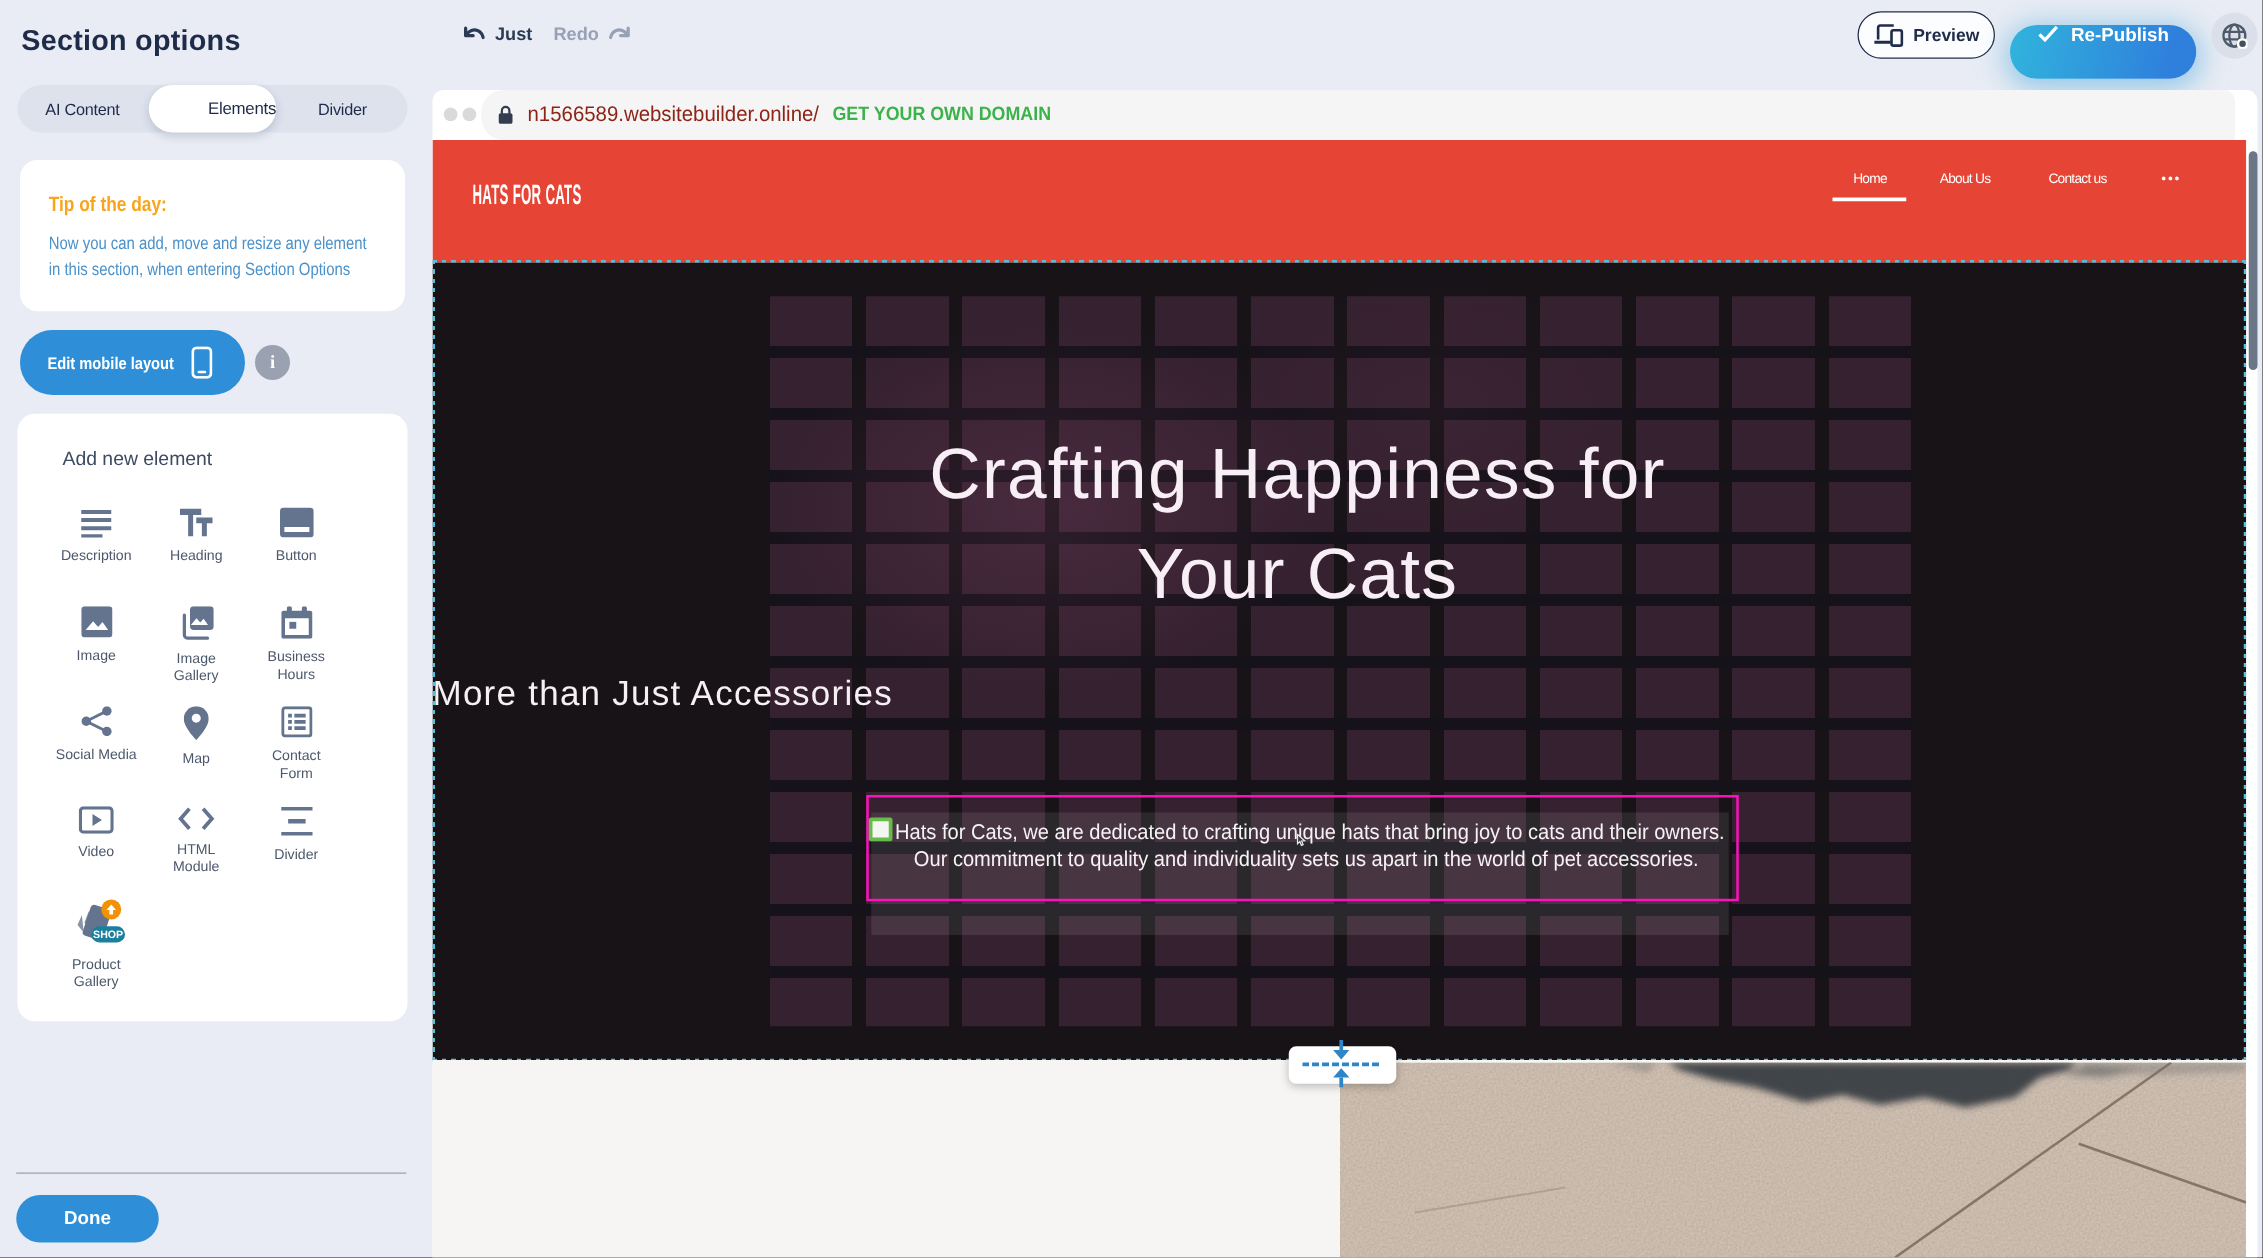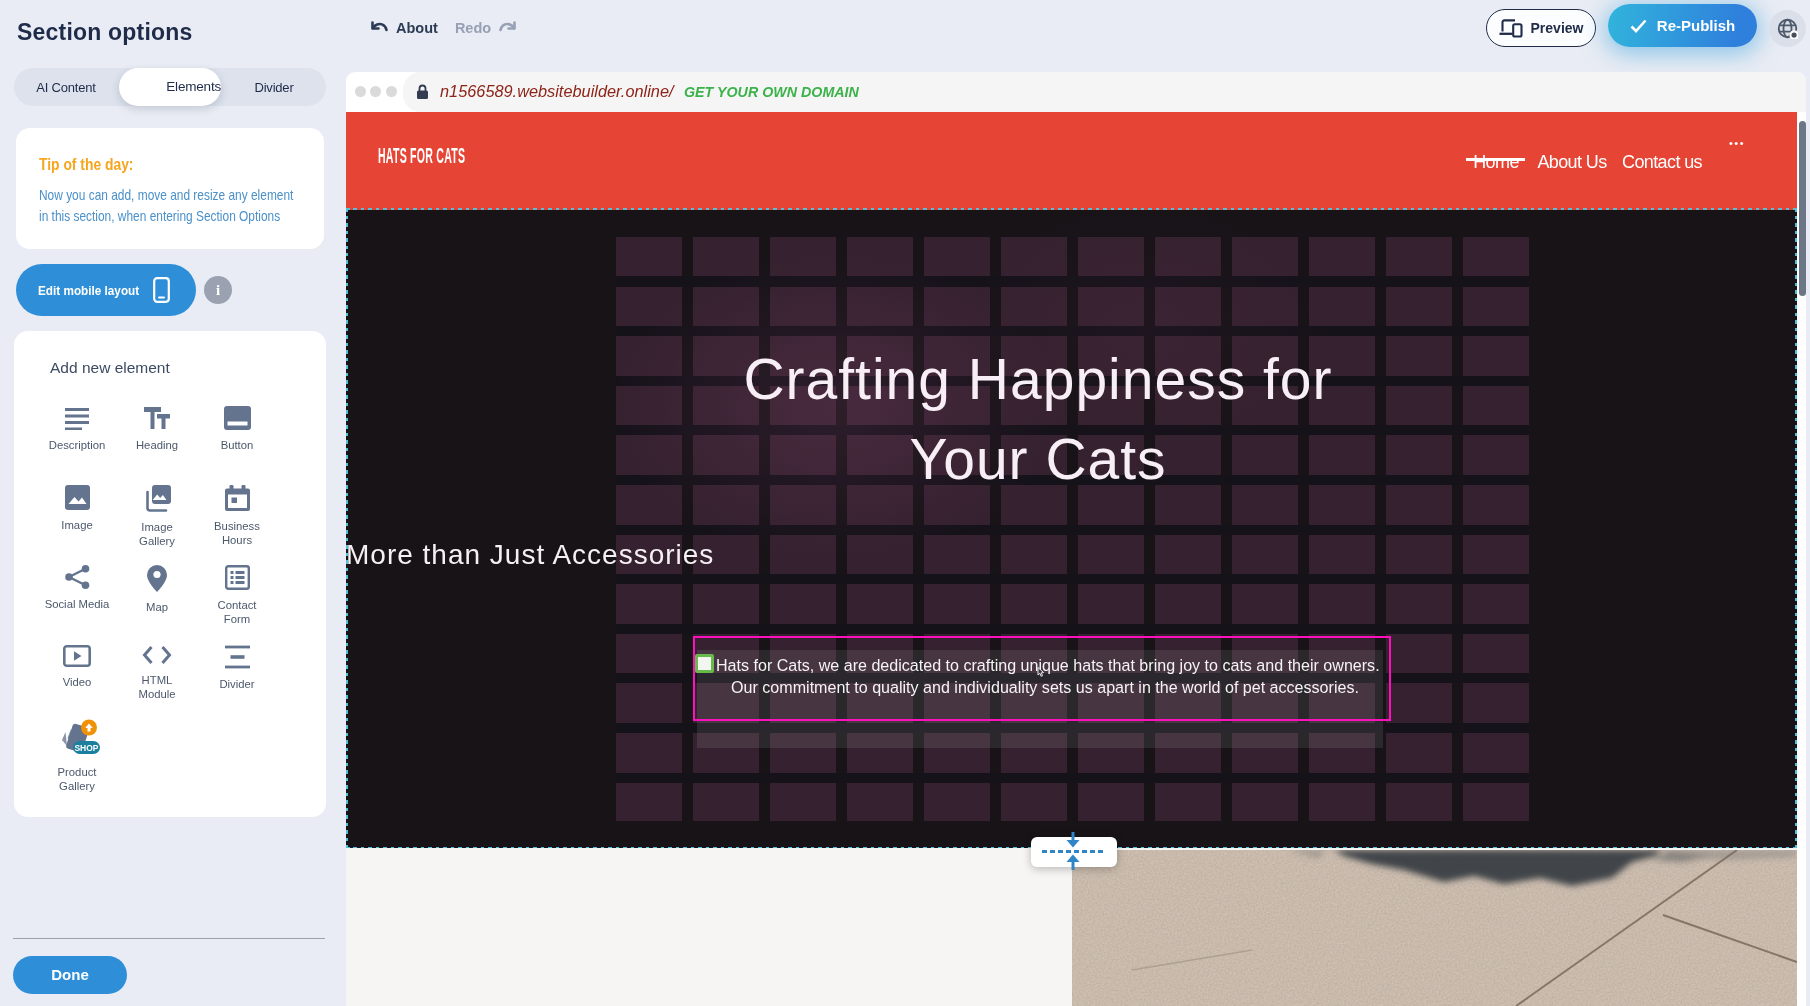--- a/index.html
+++ b/index.html
@@ -6,21 +6,21 @@
   html,body { width:1810px; height:1006px; overflow:hidden; }
   body { font-family:"Liberation Sans", sans-serif; background:#e9ecf4; position:relative; }
   .abs { position:absolute; }
 
   
   #title { left:17px; top:19px; font-size:23px; font-weight:bold; color:#1e2b49; letter-spacing:.2px; }
   #undoredo { left:370px; top:20px; display:flex; align-items:center; color:#2c3b55; }
   #undoredo .lbl { font-size:14.5px; font-weight:bold; margin-left:7px; }
   #redo { color:#97a0b4; margin-left:31px; }
   #btn-preview { left:1486px; top:9px; width:110px; height:38px; background:#fcfdfe; border:1.7px solid #202c49; border-radius:19px; display:flex; align-items:center; justify-content:center; color:#202c49; font-size:14px; font-weight:bold; gap:8px; }
-  #btn-republish { left:1608px; top:4px; width:149px; height:43px; border-radius:22px; background:linear-gradient(100deg,#31b4dc 0%,#2f80dc 85%); box-shadow:0 4px 22px 4px rgba(73,169,222,.55); display:flex; align-items:center; justify-content:center; color:#fff; font-size:15px; font-weight:bold; gap:10px; }
+  #btn-republish { left:1608px; top:20px; width:149px; height:43px; border-radius:22px; background:linear-gradient(100deg,#31b4dc 0%,#2f80dc 85%); box-shadow:0 4px 22px 4px rgba(73,169,222,.55); display:flex; justify-content:center; color:#fff; font-size:15px; font-weight:bold; gap:10px; }
   #globe { left:1769px; top:10px; width:37px; height:37px; border-radius:50%; background:#dbdfe9; display:flex; align-items:center; justify-content:center; }
 
   
   #tabs { left:14px; top:68px; width:312px; height:38px; background:#dde2ed; border-radius:19px; display:flex; align-items:center; font-size:13px; letter-spacing:-.2px; font-weight:normal; color:#1e2b49; }
   #tabs .tab { flex:1; text-align:center; }
   #tab-active { position:absolute; left:105px; top:0; width:102px; height:38px; background:#fff; border-radius:19px; box-shadow:0 3px 8px rgba(30,43,73,.18); line-height:38px; text-align:right; font-size:13.5px; }
   #tipcard { left:16px; top:128px; width:308px; height:121px; background:#fff; border-radius:14px; padding:27px 23px 0; }
   #tipcard h3 { color:#f6a51d; font-size:16.5px; margin-bottom:11px; transform:scaleX(.84); transform-origin:0 50%; }
   #tipcard p { color:#4a90c9; font-size:14.2px; line-height:20.5px; white-space:nowrap; transform:scaleX(.84); transform-origin:0 0; }
   #btn-mobile { left:16px; top:264px; width:180px; height:52px; background:#2e8fd8; border-radius:26px; display:flex; align-items:center; color:#fff; font-size:13.5px; font-weight:bold; padding-left:22px; gap:13px; }
@@ -28,29 +28,29 @@
   #elcard { left:14px; top:331px; width:312px; height:486px; background:#fff; border-radius:14px; }
 
   .el { position:absolute; width:80px; text-align:center; color:#4c586c; font-size:11.3px; line-height:13.5px; }
   .el svg { display:block; margin:0 auto 9px; }
   #divline { left:13px; top:938px; width:312px; height:1px; background:#9aa0ae; }
   #btn-done { left:13px; top:956px; width:114px; height:38px; background:#2e8fd8; border-radius:19px; color:#fff; font-size:15px; font-weight:bold; text-align:center; line-height:38px; }
 
   
   #preview { left:346px; top:72px; width:1460px; height:934px; background:#fff; border-radius:9px 9px 0 0; }
   .dot { position:absolute; top:14px; width:11px; height:11px; border-radius:50%; background:#dadada; }
-  #urlfield { position:absolute; left:57px; top:0px; width:1403px; height:40px; background:#f5f5f5; border-radius:18px 9px 0 18px; display:flex; align-items:center;font-style:italic; }
+  #urlfield { position:absolute; left:39px; top:0px; width:1403px; height:40px; background:#f5f5f5; border-radius:18px 9px 0 18px; display:flex; align-items:center; }
   #urltext { color:#8e2418; font-size:17px; margin-left:11px; transform:scaleX(.96); transform-origin:0 50%; }
   #domaintext { color:#3cb24a; font-size:15.5px; font-weight:bold; margin-left:1px; transform:scaleX(.92); transform-origin:0 50%; }
 
   
   #site { position:absolute; left:0; top:40px; width:1451px; height:894px; overflow:hidden; }
   #sitehead { position:absolute; left:0; top:0; width:100%; height:98px; background:#e64434; }
   #logo { position:absolute; left:32px; top:31px; color:#fff; font-size:22.5px; font-weight:bold; transform:scaleX(.47); transform-origin:0 0; letter-spacing:.5px; white-space:nowrap; }
-  #nav span { position:absolute; top:40px; transform:translateX(-50%); color:#fff; font-size:18px; letter-spacing:-.6px; }
+  #nav span { position:absolute; top:25px; transform:translateX(-50%); color:#fff; font-size:11px; letter-spacing:-.6px; }
   #navline { position:absolute; left:1120px; top:46px; width:59px; height:3px; background:#fff; }
   #hero { position:absolute; left:0; top:98px; width:1451px; height:638px; background:#171317; }
   #herogrid { position:absolute; left:270px; top:27px; width:913px; height:584px;
       background-image:
         repeating-linear-gradient(180deg, transparent 0 39.5px, #16121a 39.5px 49.6px),
         repeating-linear-gradient(90deg, #35212f 0 66px, transparent 66px 77px);
   }
   #heroglow { position:absolute; left:0; top:0; width:100%; height:100%;
       background:radial-gradient(320px 220px at 490px 195px, rgba(205,105,165,.13), transparent 70%),
                  radial-gradient(260px 180px at 800px 120px, rgba(140,70,110,.07), transparent 70%); }
@@ -74,21 +74,21 @@
       background:repeating-linear-gradient(90deg,#2e86c8 0 5px, transparent 5px 8px); }
 </style>
 </head>
 <body>
 <div class="abs" id="title">Section options</div>
 <div class="abs" id="undoredo">
   <svg width="19" height="16" viewBox="0 0 19 16">
       <path d="M2.5 2.5 L2.5 8.5 L8.5 8.5" fill="none" stroke="#2c3b55" stroke-width="2.6" stroke-linecap="round" stroke-linejoin="round"></path>
       <path d="M3 8 C5 4.5 9 3.2 12 4.4 C14.5 5.4 16 7.5 16.5 10" fill="none" stroke="#2c3b55" stroke-width="2.6" stroke-linecap="round"></path>
     </svg>
-  <span class="lbl">About</span>
+  <span class="lbl">Just</span>
   <span class="lbl" id="redo" style="margin-left:17px">Redo</span>
   <svg style="margin-left:7px" width="19" height="16" viewBox="0 0 19 16">
       <path d="M16.5 2.5 L16.5 8.5 L10.5 8.5" fill="none" stroke="#97a0b4" stroke-width="2.6" stroke-linecap="round" stroke-linejoin="round"></path>
       <path d="M16 8 C14 4.5 10 3.2 7 4.4 C4.5 5.4 3 7.5 2.5 10" fill="none" stroke="#97a0b4" stroke-width="2.6" stroke-linecap="round"></path>
     </svg>
 </div>
 <div class="abs" id="btn-preview">
   <svg width="24" height="19" viewBox="0 0 24 19">
       <path d="M3.5 12.5 V3 a1.6 1.6 0 0 1 1.6 -1.6 H16" fill="none" stroke="#202c49" stroke-width="2.1"></path>
       <path d="M0.5 14.8 h13" stroke="#202c49" stroke-width="2.3"></path>

